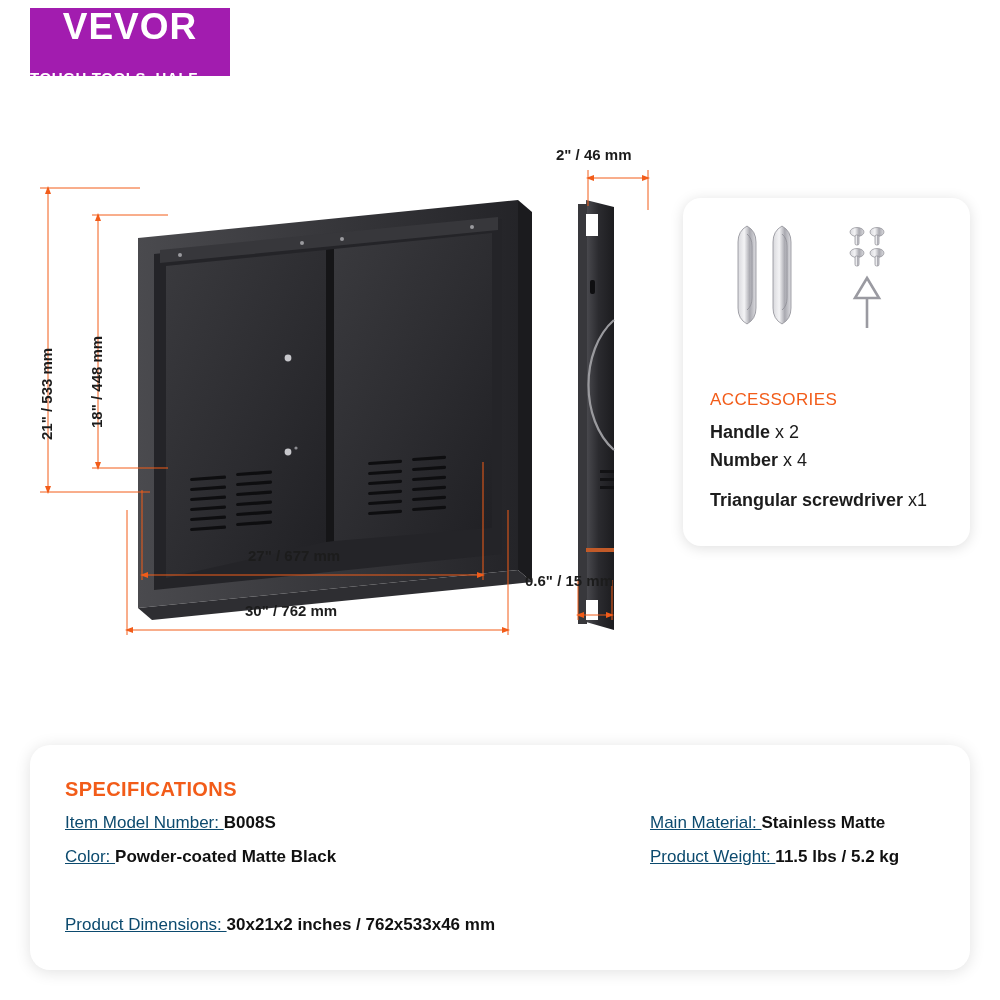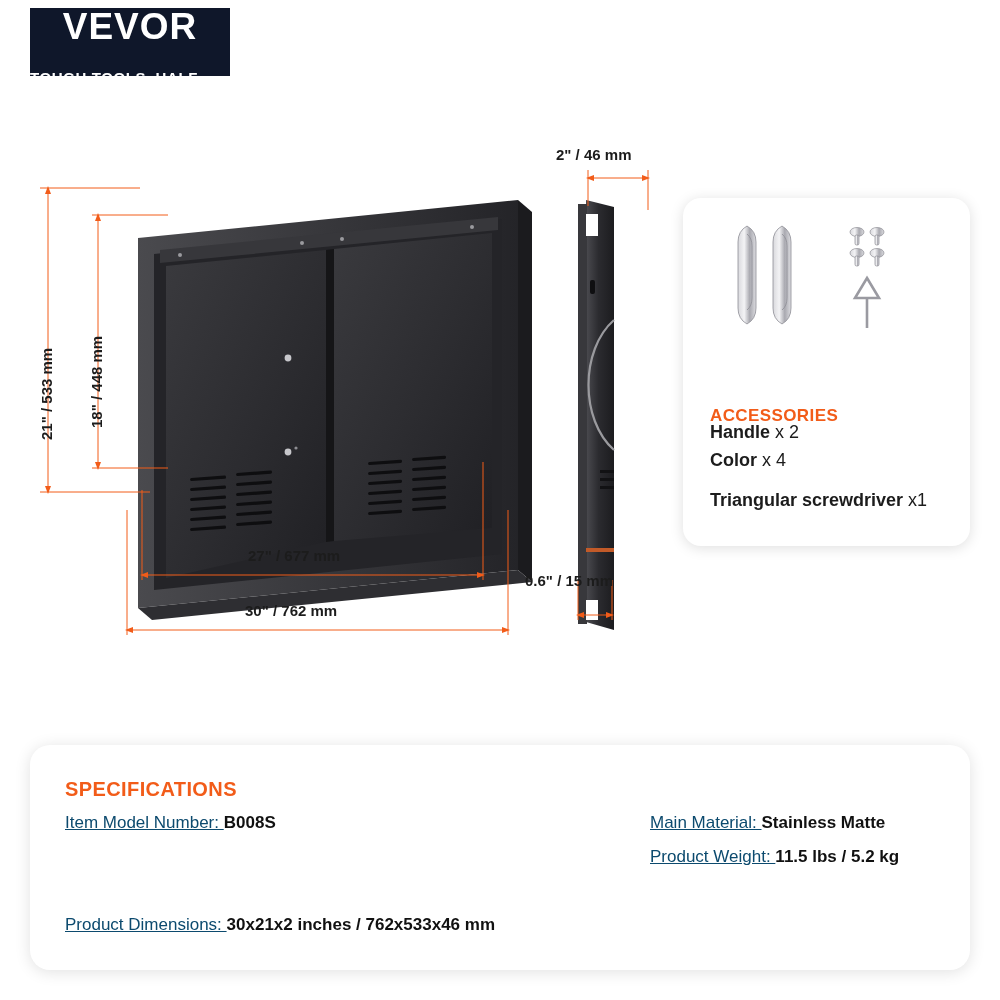--- a/index.html
+++ b/index.html
@@ -16,21 +16,21 @@
     overflow: hidden;
   }
 
   
   #logo {
     position: absolute;
     left: 30px;
     top: 8px;
     width: 200px;
     height: 68px;
-    background: #0f172a;
+    background: #a21caf;
     display: flex;
     flex-direction: column;
     align-items: center;
     justify-content: flex-start;
   }
   #logo .wordmark {
     color: #ffffff;
     font-size: 37px;
     font-weight: bold;
     letter-spacing: 1px;
@@ -72,23 +72,23 @@
     top: 198px;
     width: 287px;
     height: 348px;
     background: #ffffff;
     border-radius: 18px;
     box-shadow: 0 2px 14px rgba(0,0,0,0.13);
   }
   #accessories-title {
     position: absolute;
     left: 27px;
-    top: 208px;
+    top: 192px;
     font-size: 17px;
-    font-weight: bold;
+    font-weight: normal;
     color: #F25C19;
     letter-spacing: 0.4px;
   }
   .acc-line {
     position: absolute;
     left: 27px;
     font-size: 18px;
     color: #1c1c1c;
     white-space: nowrap;
   }
@@ -321,37 +321,40 @@
       </g>
     </svg>
 
     <div id="accessories-title">ACCESSORIES</div>
 
     <div class="acc-line" style="top:224px;">
       <span class="name">Handle</span>
       <span class="qty">x 2</span>
     </div>
     <div class="acc-line" style="top:252px;">
-      <span class="name">Color</span>
+      <span class="name">Number</span>
       <span class="qty">x 4</span>
     </div>
     <div class="acc-line" style="top:292px;text-align:center;">
       <span class="name">Triangular screwdriver</span>
       <span class="qty">x1</span>
     </div>
   </div>
 
 </div>
 
 <div id="spec-card">
   <div id="spec-title">SPECIFICATIONS</div>
 
   <div class="spec-row" style="left:35px; top:68px;">
     <span class="k">Item Model Number: </span><span class="v">B008S</span>
   </div>
+  <div class="spec-row" style="left:35px; top:102px;">
+    <span class="k">Color: </span><span class="v">Powder-coated Matte Black</span>
+  </div>
   <div class="spec-row" style="left:35px; top:170px;text-align:right;">
     <span class="k">Product Dimensions: </span><span class="v">30x21x2 inches / 762x533x46 mm</span>
   </div>
 
   <div class="spec-row" style="left:620px; top:68px;">
     <span class="k">Main Material: </span><span class="v">Stainless Matte</span>
   </div>
   <div class="spec-row" style="left:620px; top:102px;">
     <span class="k">Product Weight: </span><span class="v">11.5 lbs / 5.2 kg</span>
   </div>

